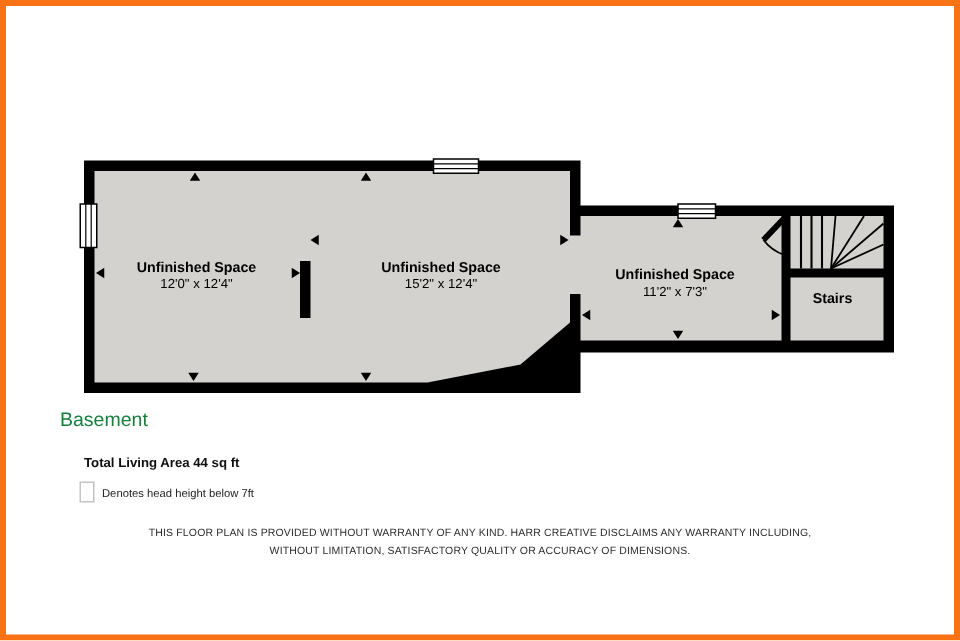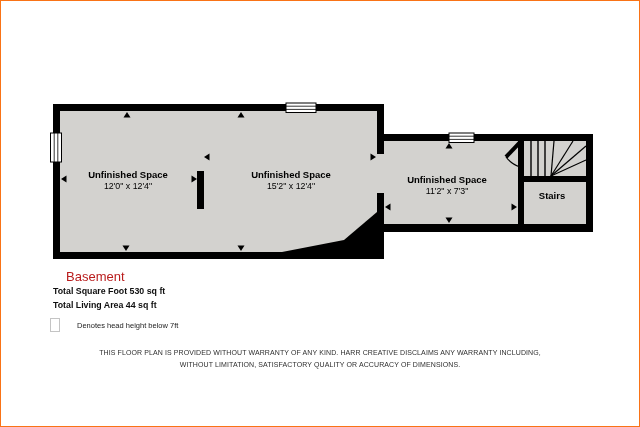--- a/index.html
+++ b/index.html
@@ -1,29 +1,29 @@
 <!DOCTYPE html>
 <html><head>
 <meta charset="utf-8">
 <style>
   html,body{margin:0;padding:0;background:#fff;}
   .canvas{
     position:relative;width:640px;height:427px;box-sizing:border-box;
-    background:#ffffff;border:1px solid #f97316;overflow:hidden;
+    background:#ffffff;border:4px solid #f97316;overflow:hidden;
     font-family:"Liberation Sans",sans-serif;
   }
   .plan-svg{position:absolute;left:0;top:0;}
   .room-name{font-size:9.5px;font-weight:bold;fill:#000;}
   .room-dims{font-size:8.8px;fill:#000;}
-  .page-title{position:absolute;left:65px;top:268px;font-size:13px;color:#b91c1c;}
+  .page-title{position:absolute;left:36px;top:268px;font-size:13px;color:#15803d;}
   .total-line1{position:absolute;left:52px;top:285px;font-size:8.8px;font-weight:bold;color:#0f0f0f;}
   .total-line2{position:absolute;left:52px;top:299px;font-size:8.8px;font-weight:bold;color:#0f0f0f;}
   .legend{position:absolute;left:49px;top:317px;display:flex;align-items:center;}
   .legend-box{width:8px;height:12px;background:#fff;border:1px solid #c4c4c4;}
-  .legend-label{font-size:7.5px;color:#222;margin-left:17px;}
+  .legend-label{font-size:7.5px;color:#222;margin-left:5px;}
   .disclaimer{position:absolute;left:0;right:0;top:346px;text-align:center;
     font-size:7px;line-height:12px;color:#2e2e2e;letter-spacing:0.1px;}
 </style>
 </head>
 <body>
 
 <div class="canvas">
 
   <svg class="plan-svg" width="640" height="427" viewBox="0 0 640 427">
 
@@ -94,21 +94,20 @@
     <text x="290" y="177" text-anchor="middle" class="room-name">Unfinished Space</text>
     <text x="290" y="188" text-anchor="middle" class="room-dims">15'2" x 12'4"</text>
 
     <text x="446" y="182" text-anchor="middle" class="room-name">Unfinished Space</text>
     <text x="446" y="193" text-anchor="middle" class="room-dims">11'2" x 7'3"</text>
 
     <text x="551" y="198" text-anchor="middle" class="room-name">Stairs</text>
   </svg>
 
   <div class="page-title">Basement</div>
-  <div class="total-line1">Total Square Foot 530 sq ft</div>
   <div class="total-line2">Total Living Area 44 sq ft</div>
 
   <div class="legend">
     <div class="legend-box"></div>
     <div class="legend-label">Denotes head height below 7ft</div>
   </div>
 
   <div class="disclaimer">
     <div>THIS FLOOR PLAN IS PROVIDED WITHOUT WARRANTY OF ANY KIND. HARR CREATIVE DISCLAIMS ANY WARRANTY INCLUDING,</div>
     <div>WITHOUT LIMITATION, SATISFACTORY QUALITY OR ACCURACY OF DIMENSIONS.</div>

